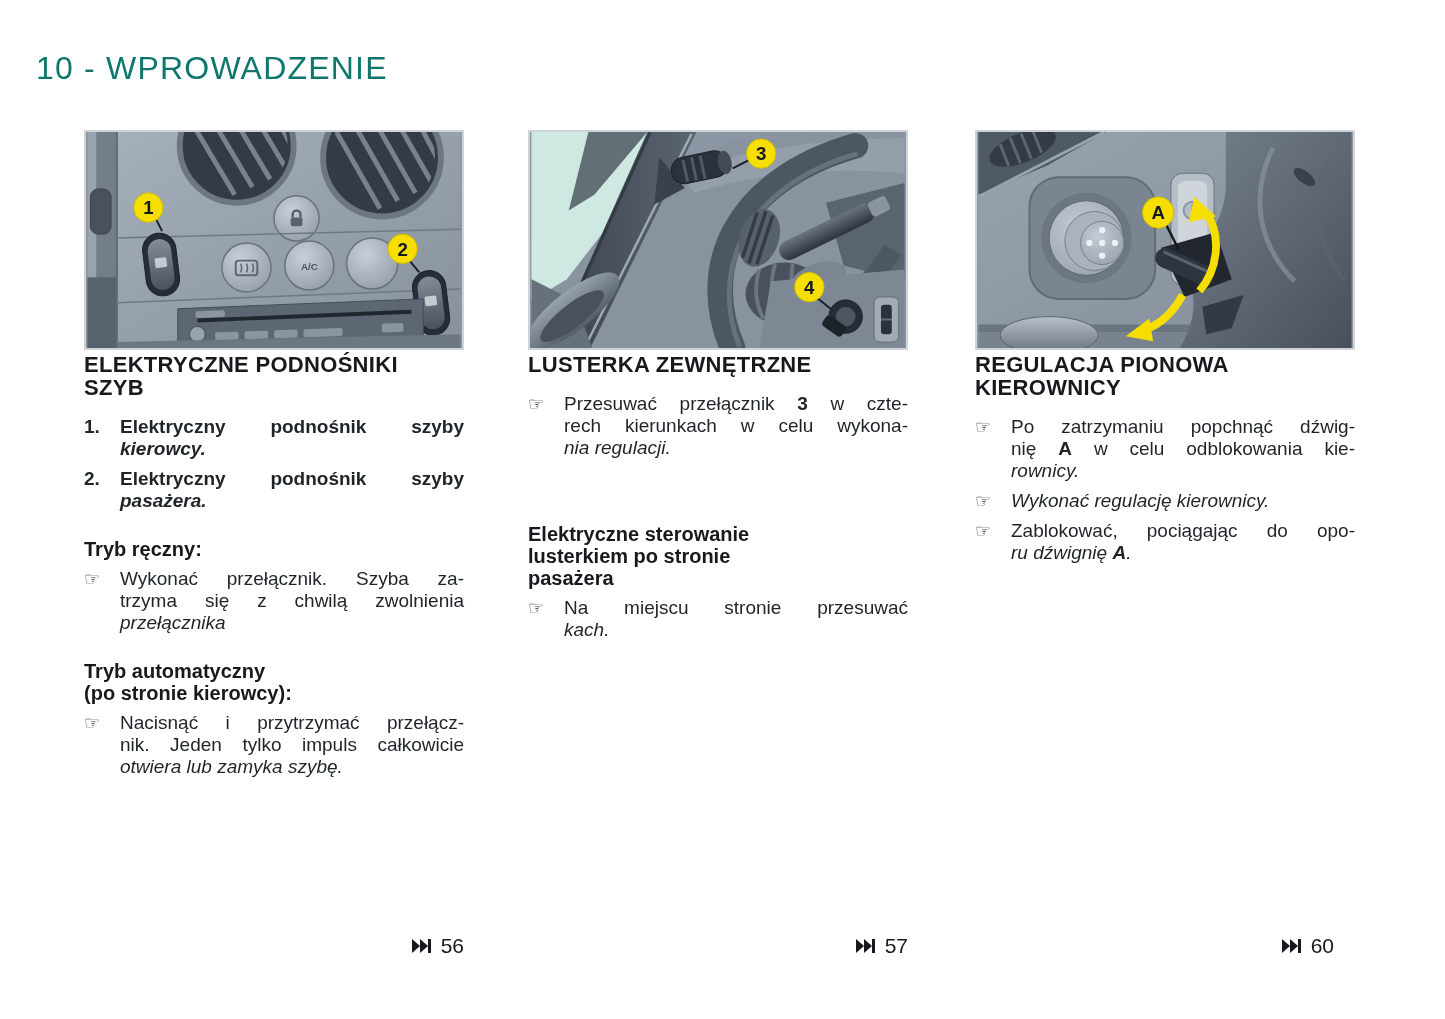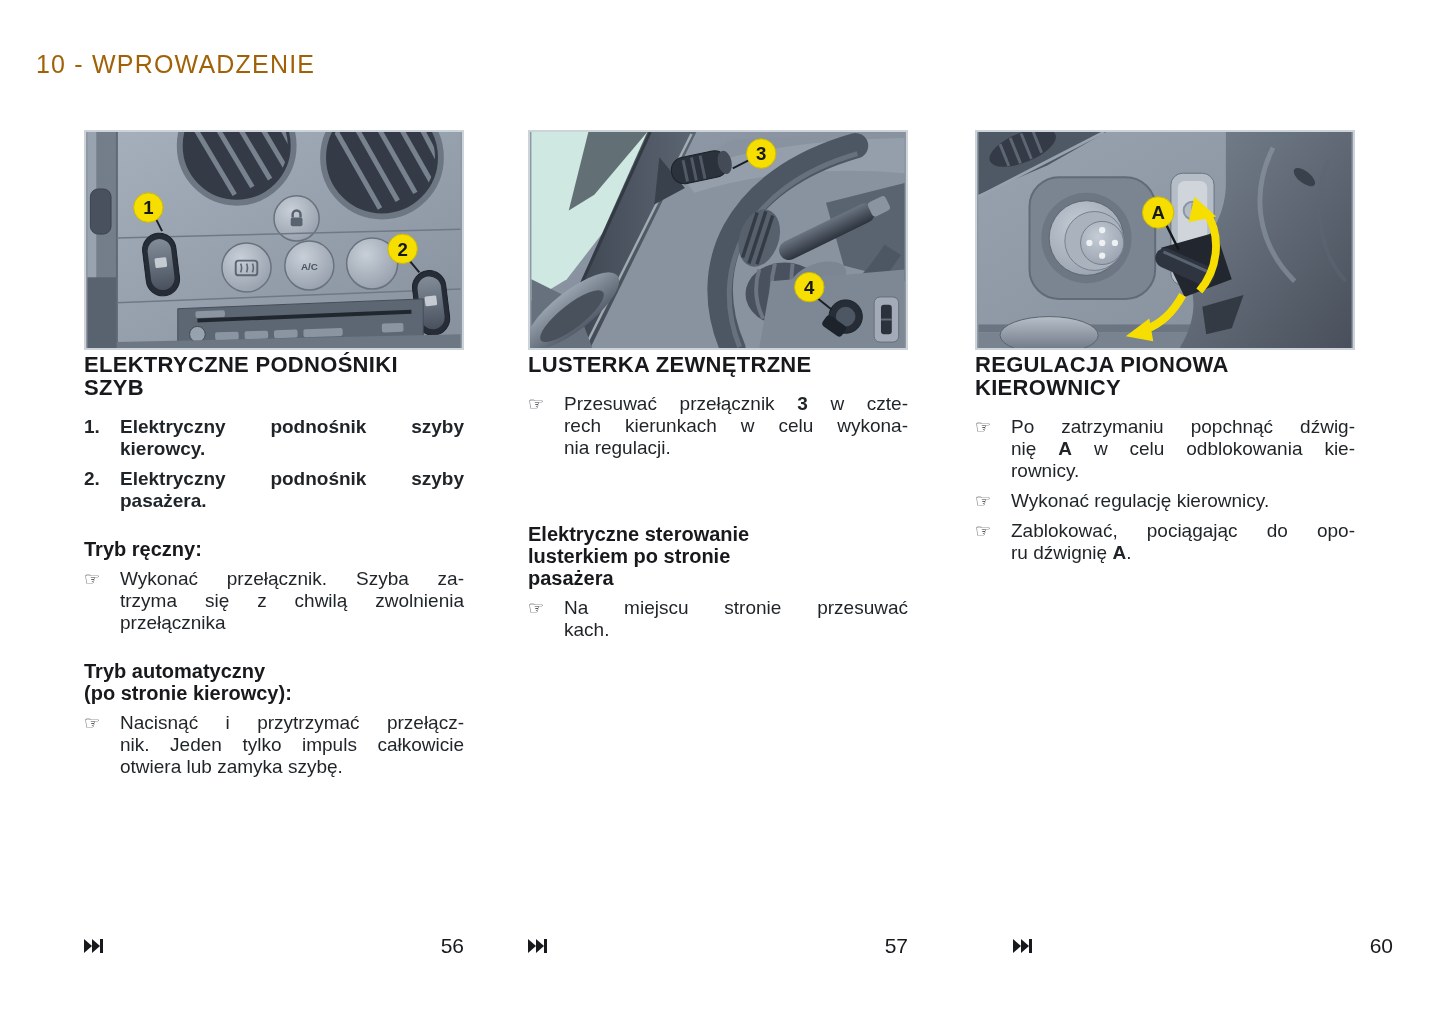--- a/index.html
+++ b/index.html
@@ -2,43 +2,43 @@
 <html><head>
 <meta charset="utf-8">
 <style>
   html,body{margin:0;padding:0;}
   body{
     width:1445px;height:1019px;position:relative;background:#ffffff;
     font-family:"Liberation Sans", sans-serif;color:#1f2428;overflow:hidden;
     -webkit-font-smoothing:antialiased;
   }
   .page-header{
-    position:absolute;left:36px;top:50px;font-size:25px;letter-spacing:1.2px;
-    color:#a16207;font-weight:400;
+    position:absolute;left:36px;top:50px;font-size:32px;letter-spacing:1.2px;
+    color:#0f766e;font-weight:400;
   }
   .col{position:absolute;top:130px;width:380px;}
   .col-1{left:84px}.col-2{left:528px}.col-3{left:975px}
   .figure{width:376px;height:216px;border:2px solid #ccd3d9;background:#8e98a5;}
   .figure svg{display:block;width:376px;height:216px;}
   .textcol{margin-top:3px;}
   .heading{font-weight:bold;font-size:22px;line-height:23px;letter-spacing:.3px;color:#17191c;margin:0 0 17px 0;}
   .subheading{font-weight:bold;font-size:20px;line-height:22px;color:#17191c;margin:26px 0 6px 0;}
   .subheading.gap-lg{margin-top:64px;}
   .item{display:flex;margin-top:8px;font-size:19px;line-height:22px;}
   .item.numbered{font-weight:bold;}
   .lead{width:36px;flex:none;}
   .hand{font-family:"DejaVu Sans", sans-serif;font-size:18px;color:#2a2f35;}
   .btext{flex:1;min-width:0;}
   .jline{text-align:justify;text-align-last:justify;}
-  .jline.last{text-align:left;text-align-last:left;}
+  .jline.last{text-align:left;text-align-last:left;font-style:italic;}
   .footer{
     position:absolute;top:934px;width:380px;display:flex;align-items:center;
-    justify-content:space-between;gap:9px;font-size:21px;color:#17191c;
+    justify-content:flex-end;gap:9px;font-size:21px;color:#17191c;
   }
-  .footer-1{left:84px}.footer-2{left:528px}.footer-3{left:1013px}
+  .footer-1{left:84px}.footer-2{left:528px}.footer-3{left:954px}
   .mk{fill:#F5DE00;stroke:#cdb900;stroke-width:1;}
   .mktext{font-family:"Liberation Sans",sans-serif;font-weight:bold;font-size:19px;fill:#15181c;text-anchor:middle;}
   .figtext{font-family:"Liberation Sans",sans-serif;font-weight:bold;fill:#49535f;text-anchor:middle;}
 </style>
 </head>
 <body>
 
 <div class="page-header">10 - WPROWADZENIE</div>
 
 <div class="col col-1">

